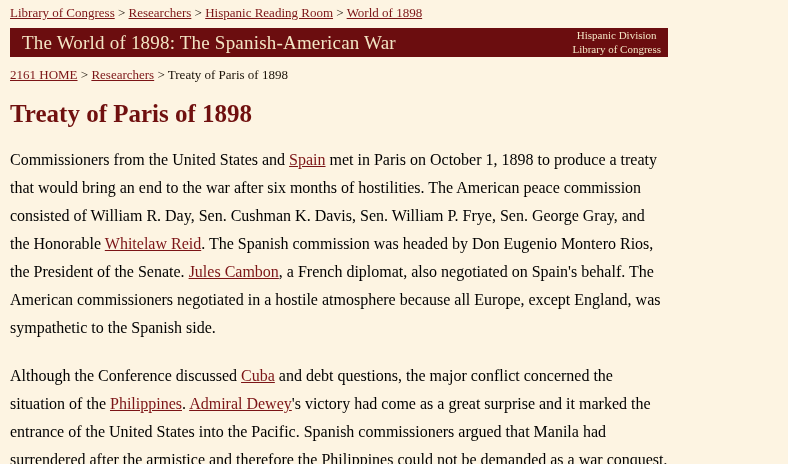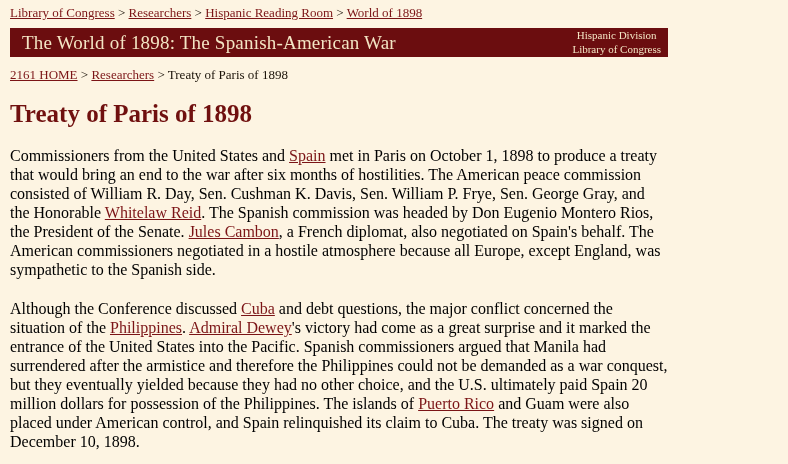--- a/index.html
+++ b/index.html
@@ -50,21 +50,21 @@
     white-space: nowrap;
   }
   h1.page-title {
     color: #70100f;
     font-size: 25px;
     font-weight: bold;
     margin: 17px 0 18px 0;
   }
   .content p {
     font-size: 16px;
-    line-height: 19px;
+    line-height: 28px;
     margin: 0 0 20px 0;
   }
   .backtop {
     display: inline-block;
     font-size: 16px;
     margin-top: 2px;
   }
 </style>
 </head>
 <body>

